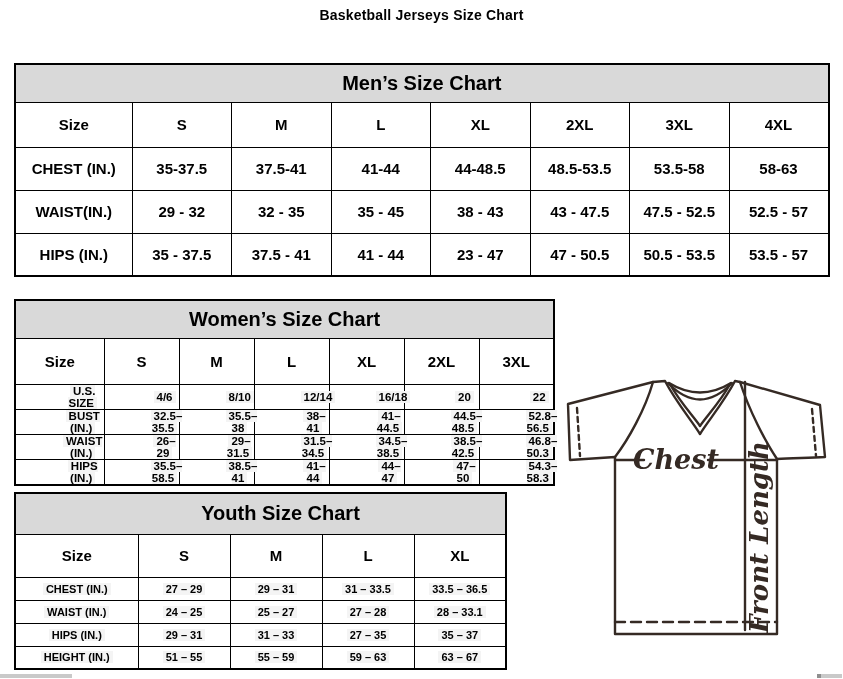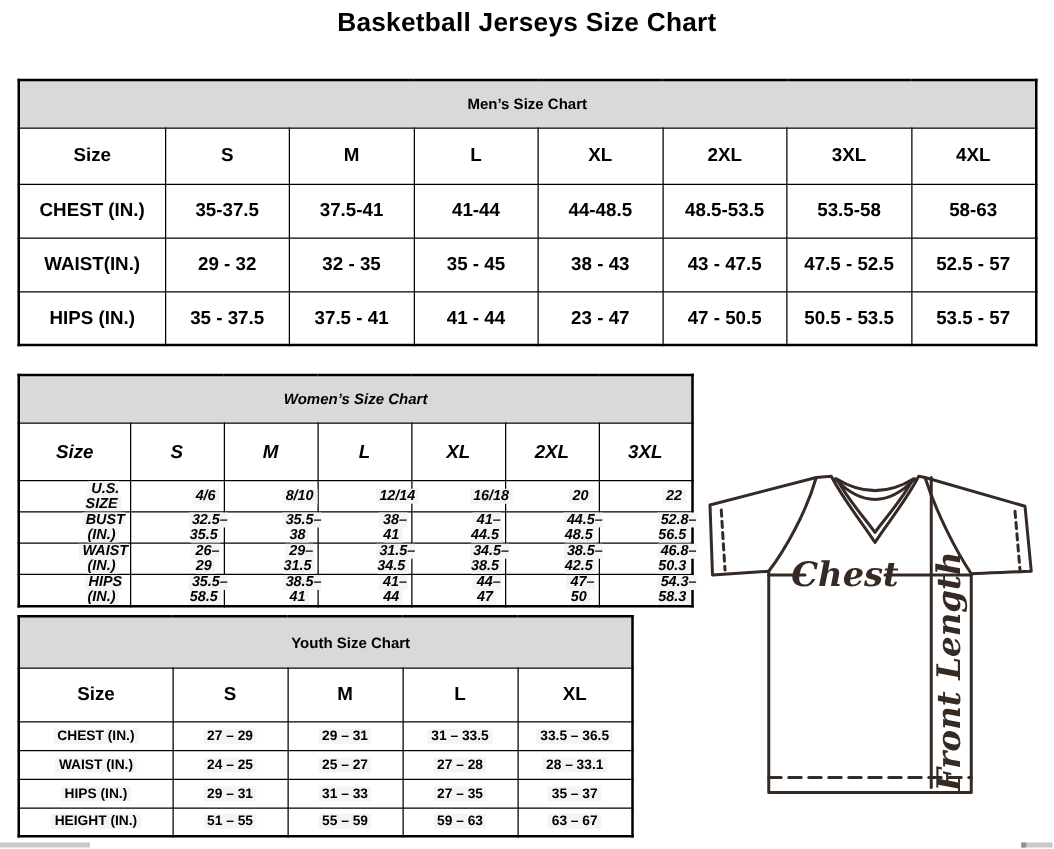--- a/index.html
+++ b/index.html
@@ -6,47 +6,47 @@
   html,body { background:#ffffff; }
   body {
     position:relative;
     width:843px; height:679px;
     font-family:"Liberation Sans", sans-serif;
     color:#000;
     overflow:hidden;
   }
   .page-title {
     position:absolute; top:7px; left:0; width:843px;
-    text-align:center; font-size:21px; font-weight:bold;
+    text-align:center; font-size:14px; font-weight:bold;
     letter-spacing:0.2px;
   }
   table.size-table {
     position:absolute;
     border-collapse:collapse;
     border:2px solid #000;
     table-layout:fixed;
     background:#fff;
   }
   table.size-table th, table.size-table td {
     border:1px solid #000;
     text-align:center; vertical-align:middle;
     font-weight:bold; padding:0;
   }
-  .band-row th { background:#d9d9d9; font-size:12px; }
+  .band-row th { background:#d9d9d9; font-size:20px; }
 
   
   #men-table { left:14px; top:63px; width:814px; }
   #men-table col { width:99.5px; }
   #men-table col:first-child { width:117px; }
   #men-table .band-row th { height:38px; }
   #men-table .size-row th { height:45px; font-size:15px; }
   #men-table .data-row td { height:43px; font-size:15px; }
 
   
-  #women-table { left:14px; top:299px; width:540px;font-style:italic; }
+  #women-table { left:14px; top:299px; width:540px; }
   #women-table col { width:75px; }
   #women-table col:first-child { width:89px; }
   #women-table .band-row th { height:38px; }
   #women-table .size-row th { height:46px; font-size:15px; }
   #women-table .data-row td { height:22px; font-size:11.5px;padding-left:46px; }
 
   
   #youth-table { left:14px; top:492px; width:492px; }
   #youth-table col { width:92px; }
   #youth-table col:first-child { width:123px; }

